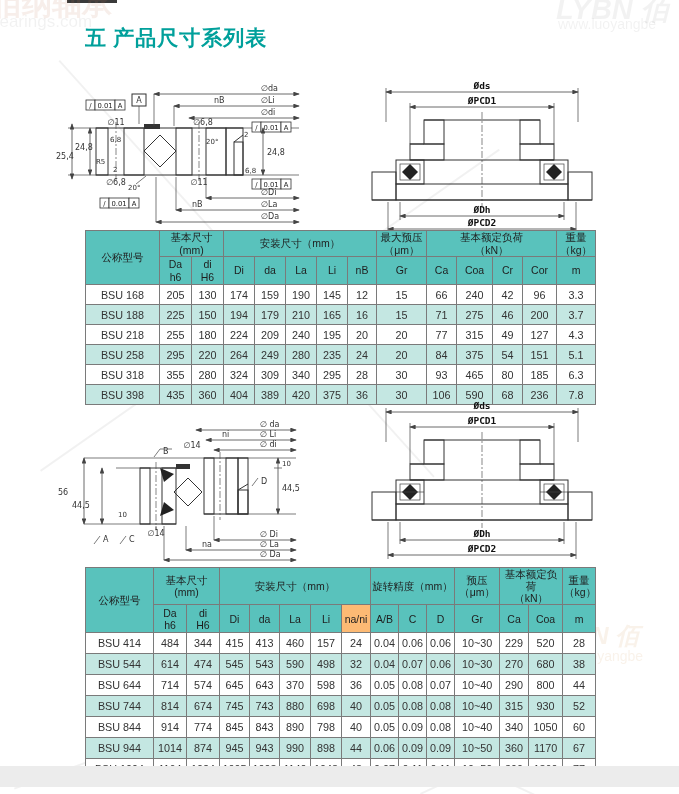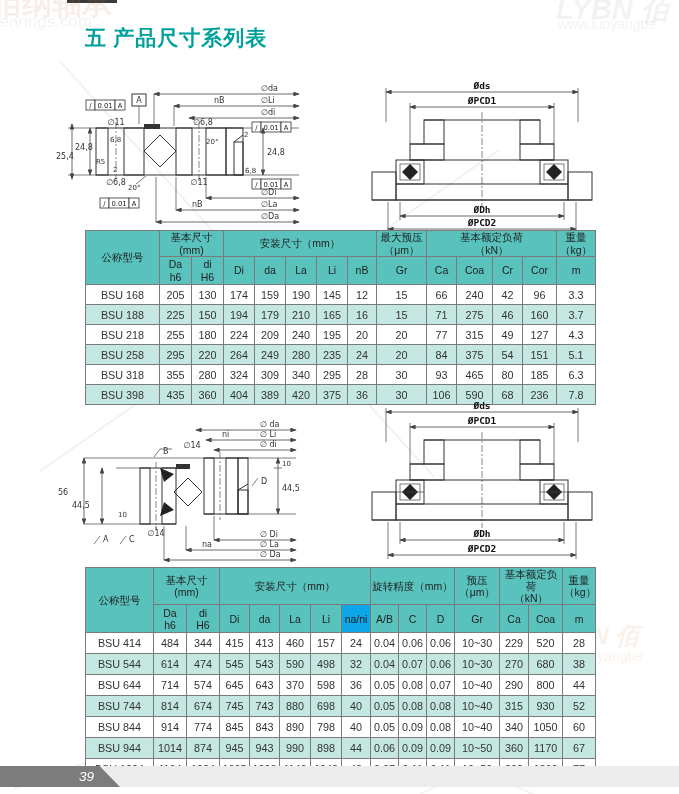--- a/index.html
+++ b/index.html
@@ -295,21 +295,21 @@
           <td>150</td>
           <td>194</td>
           <td>179</td>
           <td>210</td>
           <td>165</td>
           <td>16</td>
           <td>15</td>
           <td>71</td>
           <td>275</td>
           <td>46</td>
-          <td>160</td>
+          <td>200</td>
           <td>3.7</td>
         </tr>
         <tr>
           <td>BSU 218</td>
           <td>255</td>
           <td>180</td>
           <td>224</td>
           <td>209</td>
           <td>240</td>
           <td>195</td>
@@ -539,21 +539,21 @@
       </tr>
       <tr class="s">
         <th style="background: rgb(89, 194, 188);">Da
 h6</th>
         <th style="background: rgb(89, 194, 188);">di
 H6</th>
         <th style="background: rgb(89, 194, 188);">Di</th>
         <th style="background: rgb(89, 194, 188);">da</th>
         <th style="background: rgb(89, 194, 188);">La</th>
         <th style="background: rgb(89, 194, 188);">Li</th>
-        <th style="background: #0ea5e9;">na/ni</th>
+        <th style="background: #fdba74;">na/ni</th>
         <th style="background: rgb(89, 194, 188);">A/B</th>
         <th style="background: rgb(89, 194, 188);">C</th>
         <th style="background: rgb(89, 194, 188);">D</th>
         <th style="background: rgb(89, 194, 188);">Gr</th>
         <th style="background: rgb(89, 194, 188);">Ca</th>
         <th style="background: rgb(89, 194, 188);">Coa</th>
         <th style="background: rgb(89, 194, 188);">m</th>
       </tr>
     </thead>
     <tbody>
@@ -673,15 +673,14 @@
           <td>0.11</td>
           <td>10~50</td>
           <td>390</td>
           <td>1360</td>
           <td>77</td>
         </tr>
       </tbody>
   </table>
 
   <div id="footband" style="background: rgb(236, 236, 236);"></div>
-  <div id="foottab" style="background: rgb(124, 124, 124);"><span>39</span></div>
 
 </div>
 
 </body></html>

